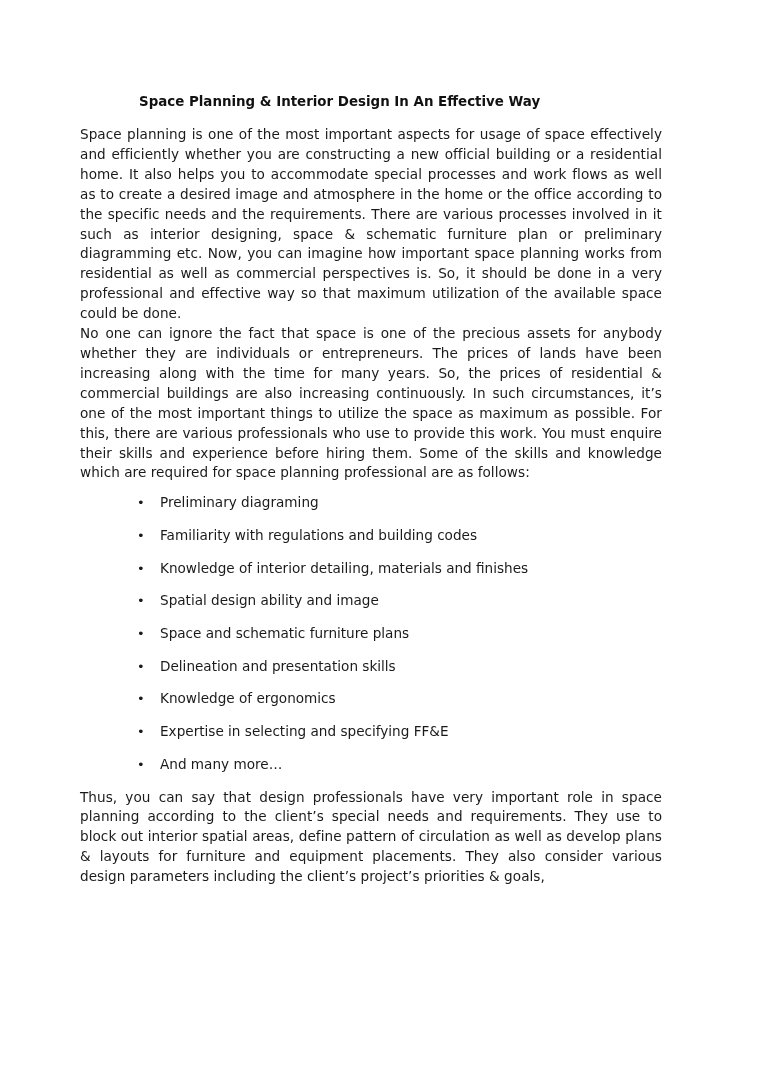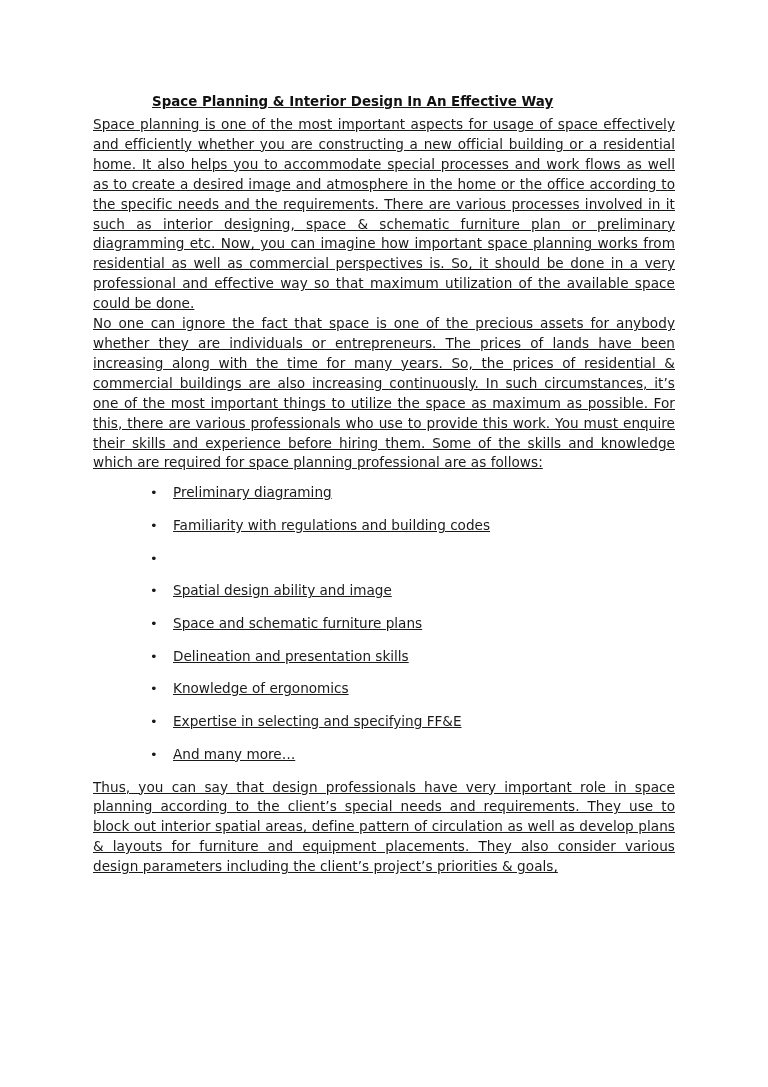--- a/index.html
+++ b/index.html
@@ -10,42 +10,41 @@
     body {
       width: 768px;
       height: 1087px;
       overflow: hidden;
       position: relative;
       font-family: "DejaVu Sans", sans-serif;
       color: #1a1a1a;
     }
     .page {
       position: absolute;
-      left: 93px;
+      left: 80px;
       top: 92px;
       width: 582px;
-      text-decoration: underline;
     }
     .title {
       margin: 0 0 0 59px;
       font-size: 13.4px;
       font-weight: bold;
       line-height: 20px;
       color: #111111;
       white-space: nowrap;
     }
     .para {
       margin: 0;
       font-size: 13.6px;
       line-height: 19.9px;
       text-align: justify;
       text-align-last: left;
       letter-spacing: 0.05px;
     }
-    .para.p1 { margin-top: 3px; }
+    .para.p1 { margin-top: 13px; }
     .para.p2 { }
     .para.p3 { }
     ul.skills {
       list-style: none;
       margin: 10px 0 0 0;
       padding: 0;
     }
     ul.skills li {
       position: relative;
       height: 32.7px;
@@ -66,21 +65,21 @@
 <div class="page">
   <h1 class="title">Space Planning &amp; Interior Design In An Effective Way</h1>
 
   <p class="para p1">Space planning is one of the most important aspects for usage of space effectively and efficiently whether you are constructing a new official building or a residential home. It also helps you to accommodate special processes and work flows as well as to create a desired image and atmosphere in the home or the office according to the specific needs and the requirements. There are various processes involved in it such as interior designing, space &amp; schematic furniture plan or preliminary diagramming etc. Now, you can imagine how important space planning works from residential as well as commercial perspectives is. So, it should be done in a very professional and effective way so that maximum utilization of the available space could be done.</p>
 
   <p class="para p2">No one can ignore the fact that space is one of the precious assets for anybody whether they are individuals or entrepreneurs. The prices of lands have been increasing along with the time for many years. So, the prices of residential &amp; commercial buildings are also increasing continuously. In such circumstances, it’s one of the most important things to utilize the space as maximum as possible. For this, there are various professionals who use to provide this work. You must enquire their skills and experience before hiring them. Some of the skills and knowledge which are required for space planning professional are as follows:</p>
 
   <ul class="skills">
     <li><span class="bullet">•</span><span>Preliminary diagraming</span></li>
     <li><span class="bullet">•</span><span>Familiarity with regulations and building codes</span></li>
-    <li><span class="bullet">•</span></li>
+    <li><span class="bullet">•</span><span>Knowledge of interior detailing, materials and finishes</span></li>
     <li><span class="bullet">•</span><span>Spatial design ability and image</span></li>
     <li><span class="bullet">•</span><span>Space and schematic furniture plans</span></li>
     <li><span class="bullet">•</span><span>Delineation and presentation skills</span></li>
     <li><span class="bullet">•</span><span>Knowledge of ergonomics</span></li>
     <li><span class="bullet">•</span><span>Expertise in selecting and specifying FF&amp;E</span></li>
     <li><span class="bullet">•</span><span>And many more…</span></li>
   </ul>
 
   <p class="para p3">Thus, you can say that design professionals have very important role in space planning according to the client’s special needs and requirements. They use to block out interior spatial areas, define pattern of circulation as well as develop plans &amp; layouts for furniture and equipment placements. They also consider various design parameters including the client’s project’s priorities &amp; goals,</p>
 </div>

